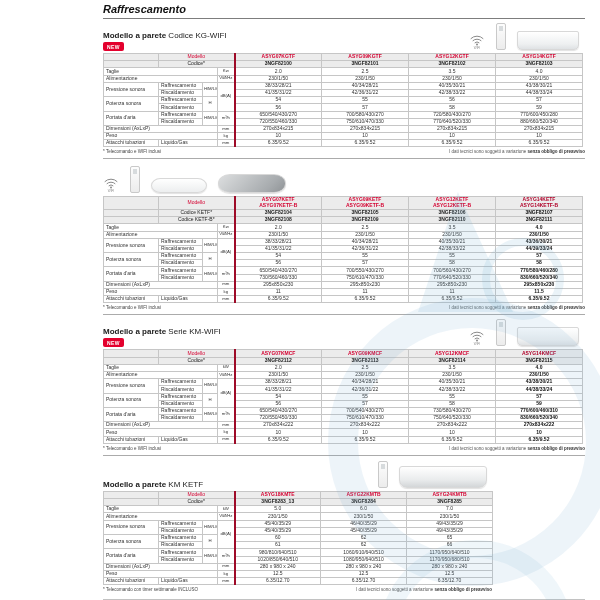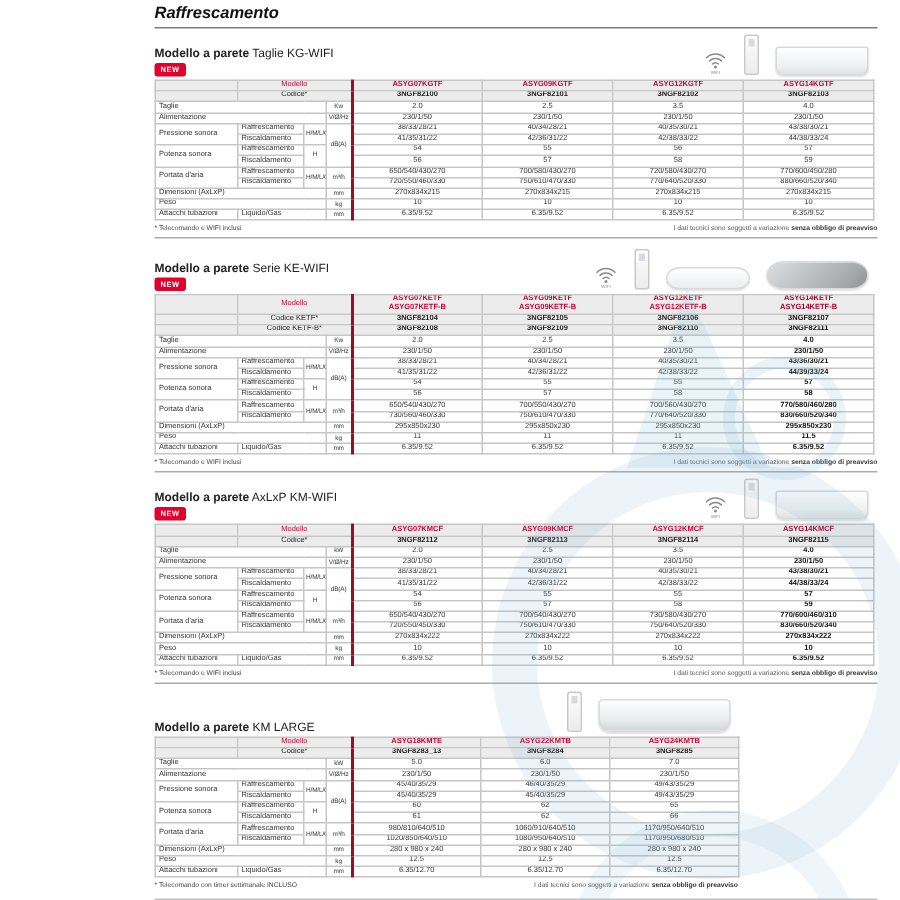--- a/index.html
+++ b/index.html
@@ -74,21 +74,21 @@
 <div class="wm wm-ring-c"></div>
 
 <div class="content">
 
   <h1 class="page-title">Raffrescamento</h1>
   <div class="title-rule"></div>
 
   <section>
     <div class="sec-head">
       <div class="sec-left">
-        <div class="sec-title"><b>Modello a parete</b><span> Taglie KG-WIFI</span></div>
+        <div class="sec-title"><b>Modello a parete</b><span> Codice KG-WIFI</span></div>
         <span class="badge">NEW</span>
       </div>
       <div class="sec-imgs">
         <span class="wifi-wrap">
           <svg width="16" height="13" viewBox="0 0 16 13">
               <g fill="none" stroke="#8a8a8a" stroke-width="1" stroke-linecap="round">
                 <path d="M2 5.5 A8.5 8.5 0 0 1 14 5.5"></path>
                 <path d="M4 7.6 A6 6 0 0 1 12 7.6"></path>
                 <path d="M6 9.7 A3 3 0 0 1 10 9.7"></path>
               </g>
@@ -225,24 +225,20 @@
       </div>
     <div class="sec-notes">
       <span class="footnote">* Telecomando e WIFI inclusi</span>
       <span class="disclaimer"><span>I dati tecnici sono soggetti a variazione </span><b>senza obbligo di preavviso</b></span>
     </div>
   </section>
   <div class="sec-divider"></div>
 
   <section>
     <div class="sec-head" style="min-height:31px;">
-      <div class="sec-left">
-        <div class="sec-title"><b>Modello a parete</b><span> Serie KE-WIFI</span></div>
-        <span class="badge">NEW</span>
-      </div>
       <div class="sec-imgs">
         <span class="wifi-wrap">
           <svg width="16" height="13" viewBox="0 0 16 13">
               <g fill="none" stroke="#8a8a8a" stroke-width="1" stroke-linecap="round">
                 <path d="M2 5.5 A8.5 8.5 0 0 1 14 5.5"></path>
                 <path d="M4 7.6 A6 6 0 0 1 12 7.6"></path>
                 <path d="M6 9.7 A3 3 0 0 1 10 9.7"></path>
               </g>
               <circle cx="8" cy="11.6" r="1" fill="#8a8a8a"></circle>
             </svg>
@@ -391,21 +387,21 @@
     <div class="sec-notes">
       <span class="footnote">* Telecomando e WIFI inclusi</span>
       <span class="disclaimer"><span>I dati tecnici sono soggetti a variazione </span><b>senza obbligo di preavviso</b></span>
     </div>
   </section>
   <div class="sec-divider"></div>
 
   <section>
     <div class="sec-head">
       <div class="sec-left">
-        <div class="sec-title"><b>Modello a parete</b><span> AxLxP KM-WIFI</span></div>
+        <div class="sec-title"><b>Modello a parete</b><span> Serie KM-WIFI</span></div>
         <span class="badge">NEW</span>
       </div>
       <div class="sec-imgs">
         <span class="wifi-wrap">
           <svg width="16" height="13" viewBox="0 0 16 13">
               <g fill="none" stroke="#8a8a8a" stroke-width="1" stroke-linecap="round">
                 <path d="M2 5.5 A8.5 8.5 0 0 1 14 5.5"></path>
                 <path d="M4 7.6 A6 6 0 0 1 12 7.6"></path>
                 <path d="M6 9.7 A3 3 0 0 1 10 9.7"></path>
               </g>
@@ -543,21 +539,21 @@
     <div class="sec-notes">
       <span class="footnote">* Telecomando e WIFI inclusi</span>
       <span class="disclaimer"><span>I dati tecnici sono soggetti a variazione </span><b>senza obbligo di preavviso</b></span>
     </div>
   </section>
   <div class="sec-divider"></div>
 
   <section class="cols3">
     <div class="sec-head" style="min-height:29px;">
       <div class="sec-left">
-        <div class="sec-title"><b>Modello a parete</b><span> KM LARGE</span></div>
+        <div class="sec-title"><b>Modello a parete</b><span> KM KETF</span></div>
 
       </div>
       <div class="sec-imgs">
         <span class="remote"></span>
         <span class="unit unit-large"></span>
       </div>
     </div>
     <div class="spec-mount">
         <table class="spec" style="width: 389px;">
           <colgroup>

